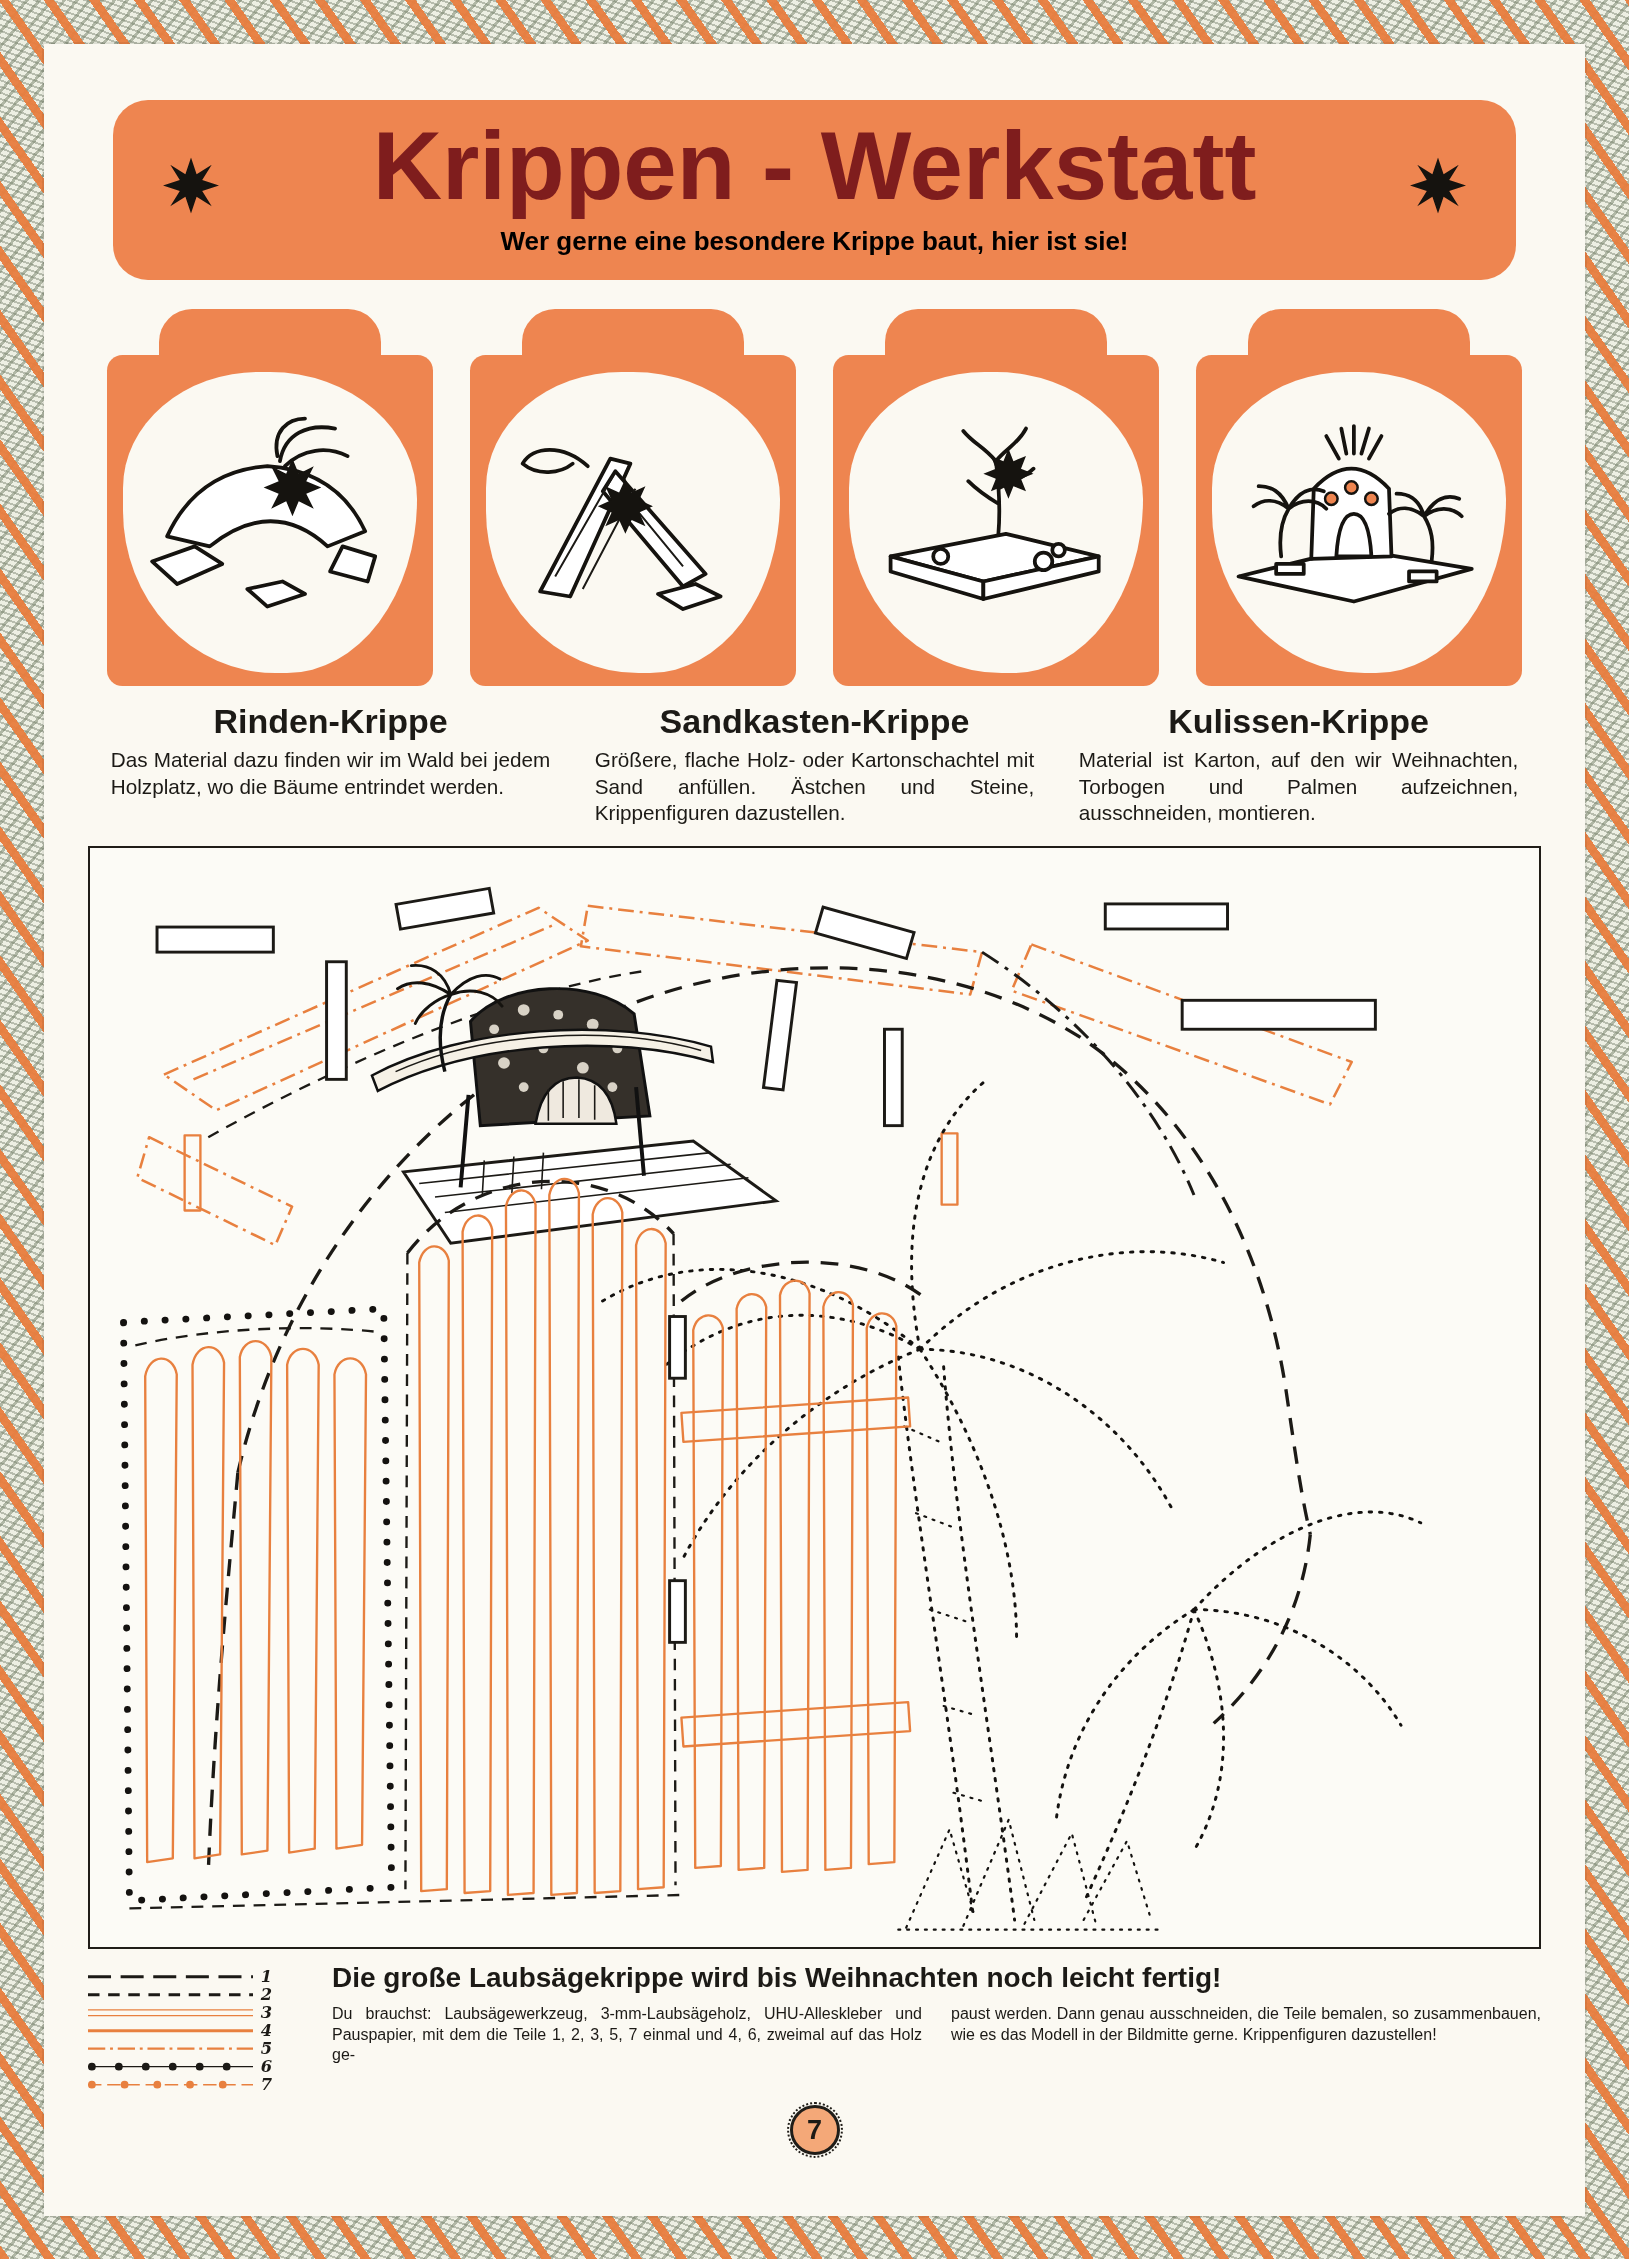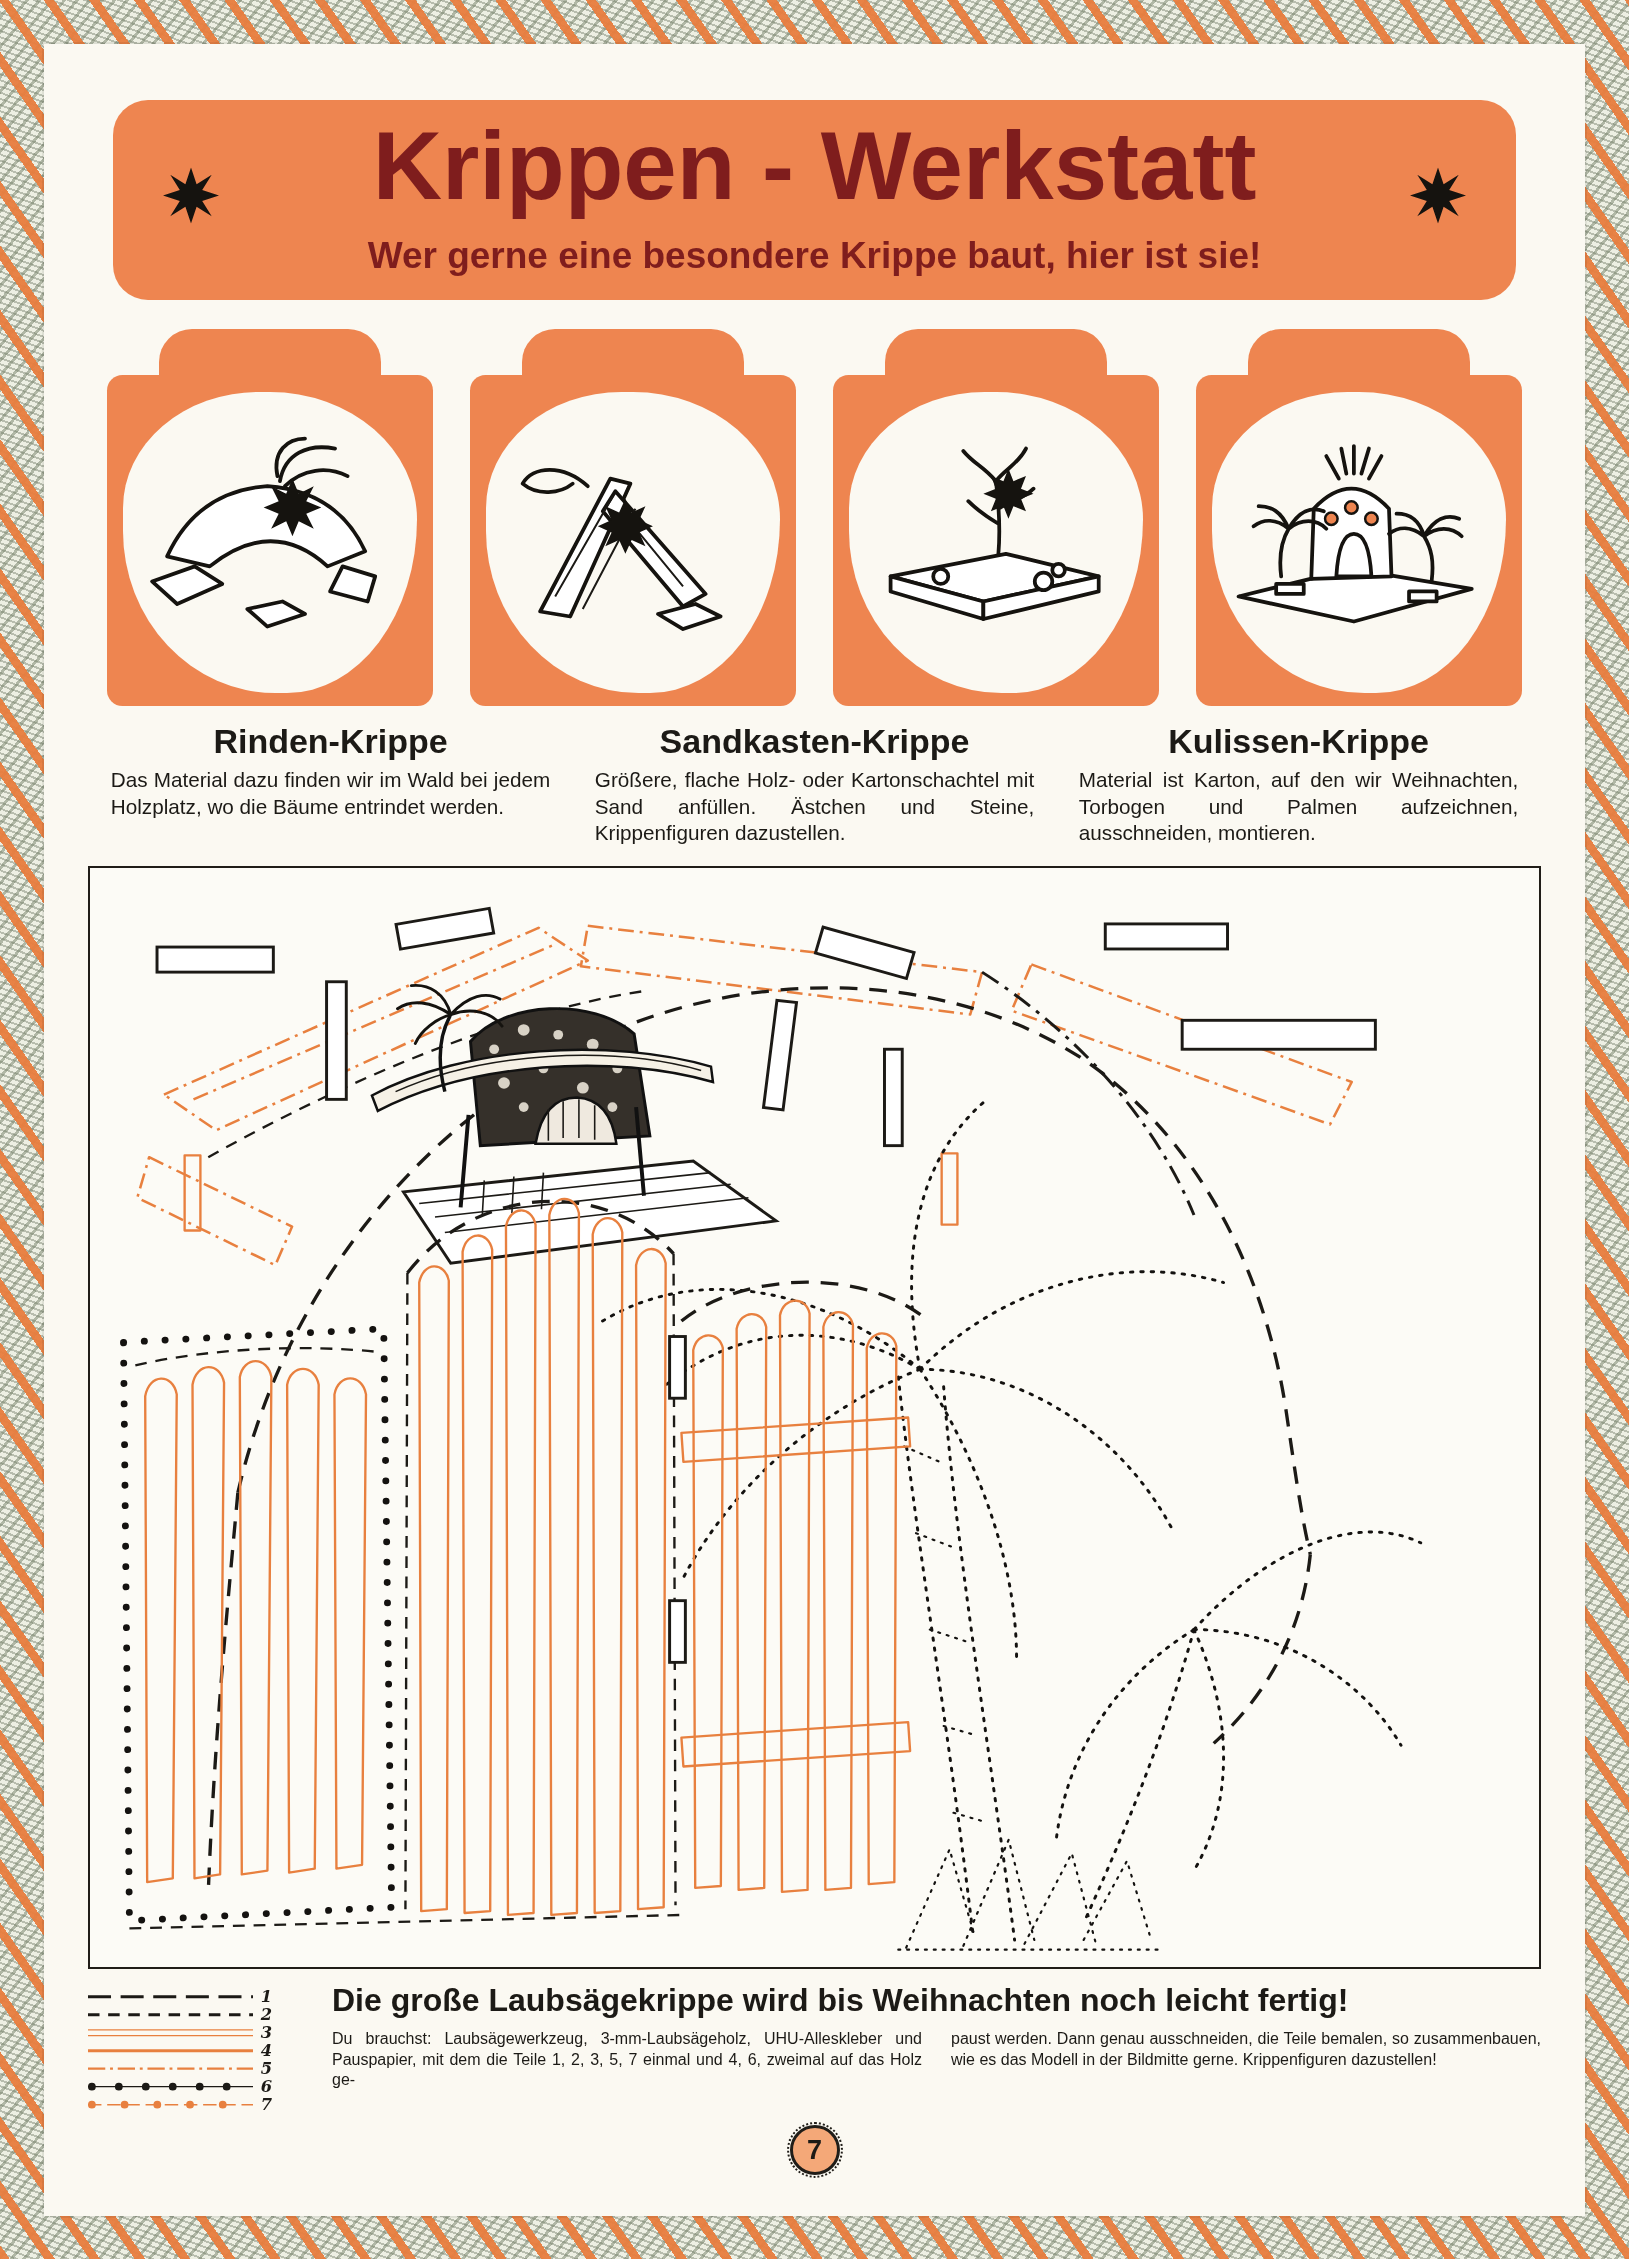--- a/index.html
+++ b/index.html
@@ -27,21 +27,21 @@
   .page{
     position:absolute;inset:44px;background:var(--paper);
     box-shadow:0 0 0 1.9px rgba(0,0,0,.07);
   }
   
   .banner{
     position:relative;margin:56px 69px 0;padding:17.3px 125px 23px;
     background:var(--accent);border-radius:35px;text-align:center;
   }
   .banner h1{margin:0;font-size:96px;font-weight:bold;line-height:1.02;color:#7f1d1d;}
-  .banner .sub{margin-top:20px;font-size:37px;font-weight:bold;color:#7f1d1d;}
+  .banner .sub{margin-top:11px;font-size:26px;font-weight:bold;color:#000000;}
   .banner .bstar{position:absolute;top:50%;transform:translateY(-58%);width:56px;height:56px;}
   .banner .bstar.left{left:50px;}
   .banner .bstar.right{right:50px;}
   
   .panels{display:flex;gap:37px;margin:29px 63px 0;}
   .panel{flex:1;position:relative;height:377px;}
   .panel .cap{height:63px;width:68%;margin:0 auto;background:var(--accent);border-radius:33px 33px 0 0;}
   .panel .bodyblk{position:absolute;left:0;right:0;top:46px;bottom:0;background:var(--accent);border-radius:15.4px;}
   .panel .blob{
     position:absolute;left:5%;right:5%;top:63px;bottom:13.4px;background:var(--paper);
@@ -71,21 +71,21 @@
   .i-stroke{stroke:#15130f;fill:none;stroke-width:3;stroke-linecap:round;stroke-linejoin:round;}
   .fillw{stroke:#15130f;fill:#fff;stroke-width:3;stroke-linejoin:round;}
   .fillk{fill:#15130f;stroke:none;}
   
   .footer{display:flex;gap:25px;margin:13.4px 44px 0;align-items:flex-start;}
   .legend{width:219px;flex:none;padding-top:5.8px;}
   .legend-row{display:flex;align-items:center;height:18px;gap:7.7px;}
   .legend-row svg{width:165px;height:15.4px;flex:none;}
   .legend-num{font-family:"DejaVu Serif",serif;font-style:italic;font-weight:bold;font-size:16.3px;line-height:1;}
   .footer-text{flex:1;}
-  .footer-text h2{margin:0 0 9.6px;font-size:32px;}
+  .footer-text h2{margin:0 0 9.6px;font-size:28px;}
   .cols{display:flex;gap:29px;}
   .cols p{flex:1;margin:0;font-size:16px;line-height:1.3;text-align:justify;}
   .pagenum{
     width:50px;height:50px;margin:11.5px auto 0;border:3.4px solid #201d18;border-radius:50%;
     background:#f4a878;display:flex;align-items:center;justify-content:center;
     font-size:27px;font-weight:bold;outline:2.9px dotted #201d18;outline-offset:1.9px;
   }
 </style>
 </head>
 <body>

